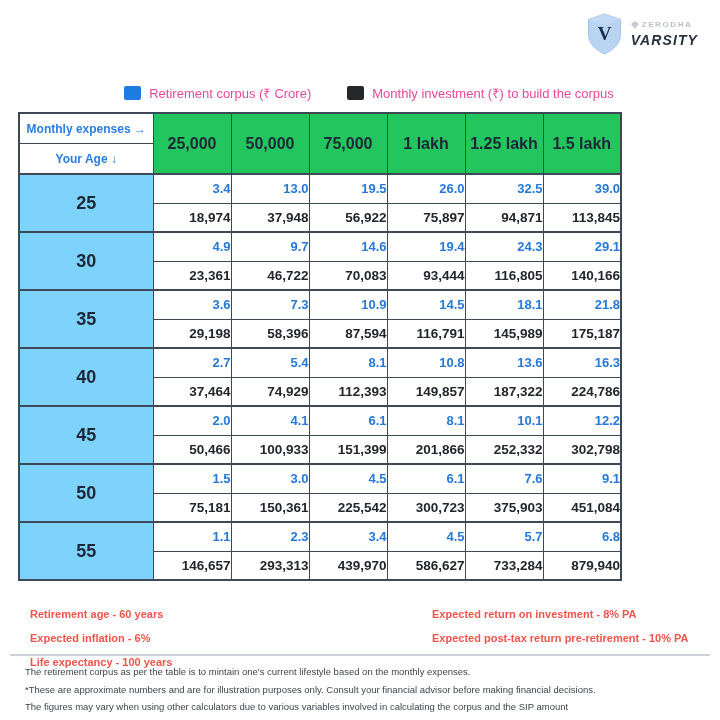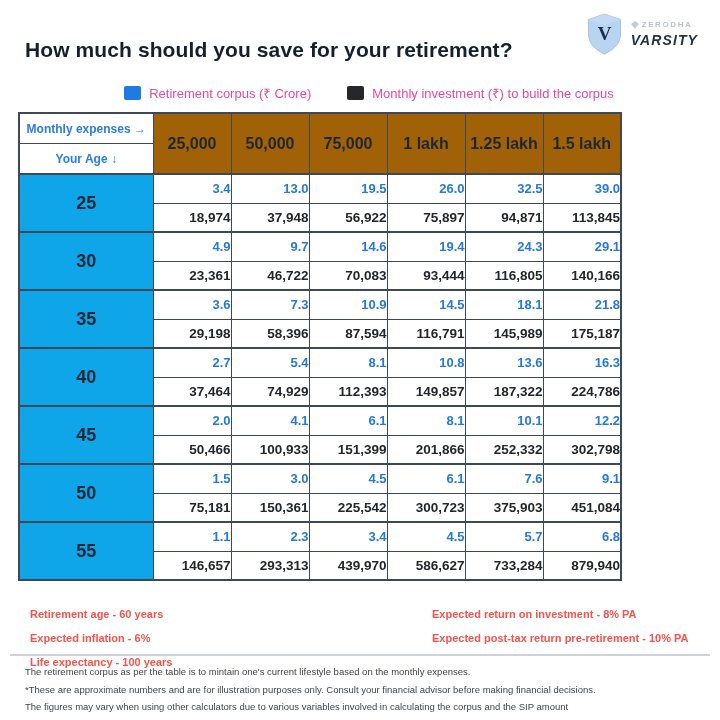--- a/index.html
+++ b/index.html
@@ -72,39 +72,39 @@
     border-collapse: collapse;
     table-layout: fixed;
     border: 2px solid #3e4856;
   }
   table.retirement th, table.retirement td {
     border: 1px solid #3e4856;
     padding: 0;
   }
   thead th {
     height: 60px;
-    background: #a16207;
+    background: #22c55e;
     font-size: 16px;
     font-weight: bold;
     color: #1d2736;
     text-align: center;
   }
   th.corner { background: #ffffff; vertical-align: top; }
   .corner-half {
     height: 29px;
     display: flex;
     align-items: center;
     justify-content: center;
     font-size: 12px;
     font-weight: bold;
     color: #2b7de0;
   }
   .corner-half.top { border-bottom: 1px solid #3e4856; height: 30px; }
   td.age-cell {
-    background: #0ea5e9;
+    background: #7dd3fc;
     text-align: center;
     font-size: 18px;
     font-weight: bold;
     color: #1d2736;
   }
   td.num {
     height: 29px;
     text-align: right;
     padding-right: 10px;
     font-weight: bold;
@@ -146,21 +146,20 @@
     font-size: 9.5px;
     color: #3f454d;
     line-height: 1.85;
   }
 </style>
 </head>
 <body>
 
 <div class="page">
 
-  <h1 class="title">How much should you save for your retirement?</h1>
 
   <div class="logo">
     <svg class="logo-shield" viewBox="0 0 35 42">
       <path d="M17.5 1 L33.5 6.5 V21 C33.5 31 26.5 36.5 17.5 41 C8.5 36.5 1.5 31 1.5 21 V6.5 Z" fill="#b9d4f0" stroke="#a3c4e8" stroke-width="1"></path>
       <path d="M17.5 1 L33.5 6.5 L17.5 12 L1.5 6.5 Z" fill="#c8ddf5" opacity="0.7"></path>
       <text x="17.5" y="27" text-anchor="middle" font-family="Liberation Serif, serif" font-size="19" font-weight="bold" fill="#1d2d4f">V</text>
     </svg>
     <div class="logo-text">
       <div class="logo-brand">
         <svg width="8" height="8" viewBox="0 0 8 8">

